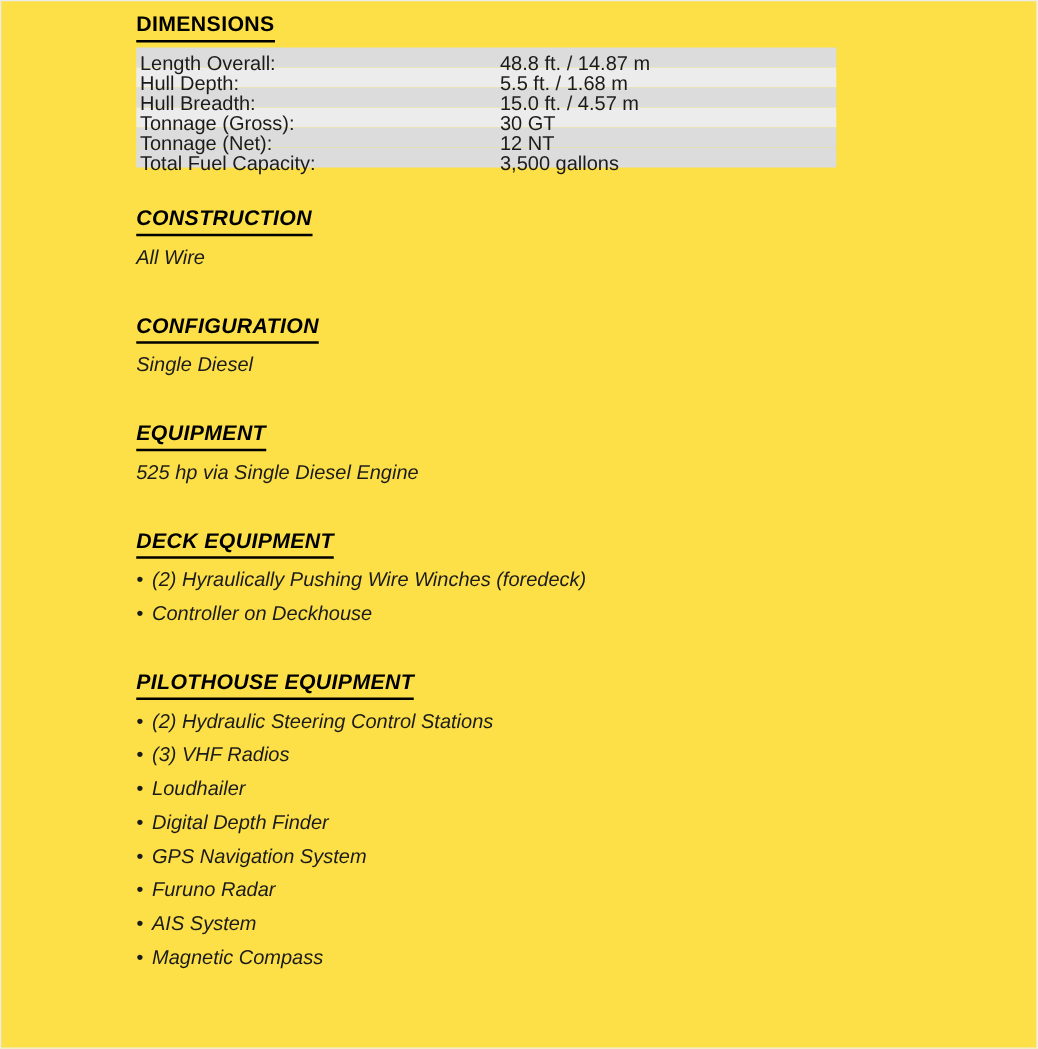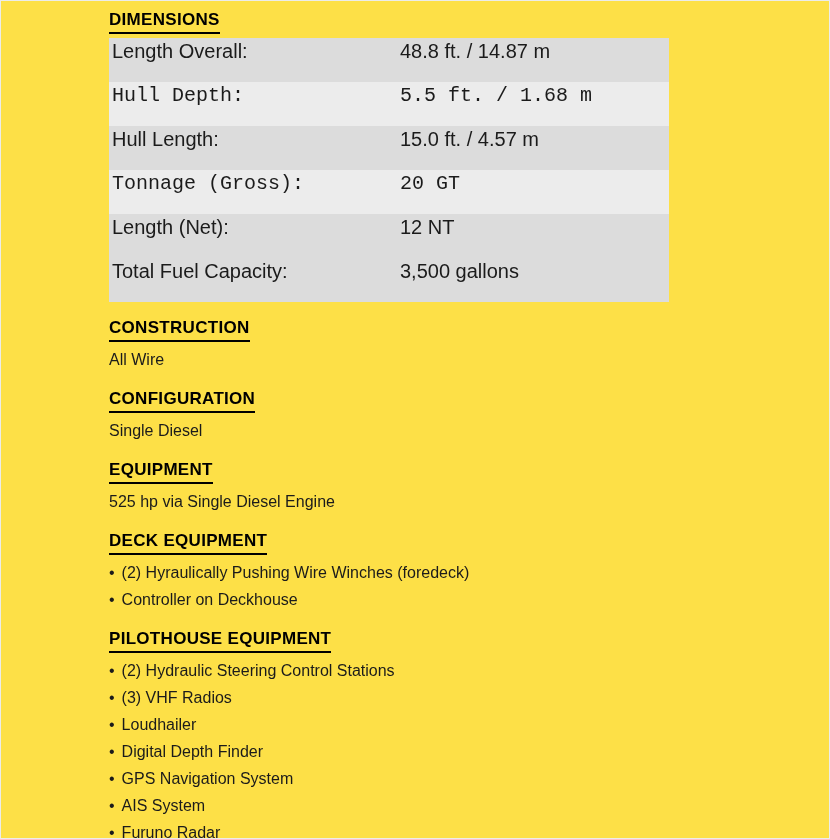--- a/index.html
+++ b/index.html
@@ -32,37 +32,38 @@
     display: inline-block;
     border-bottom: 2px solid #000000;
     padding-bottom: 1px;
     letter-spacing: 0.3px;
   }
   .spec-table {
     width: 560px;
   }
   .spec-row {
     display: flex;
-    height: 44px;
+    height: 16px;
     line-height: 27px;
-    font-size: 20px;
+    font-size: 16px;
   }
   .spec-row.shade-dark  { background: #dcdcdc; }
-  .spec-row.shade-light { background: #ececec; font-family: Liberation Mono, monospace; }
+  .spec-row.shade-light { background: #ececec; }
   .spec-label {
     width: 288px;
     padding-left: 3px;
     white-space: nowrap;
   }
   .spec-value {
     flex: 1;
     white-space: nowrap;
   }
   .section {
-    margin-top: 15px;
+    margin-top: 30px;
+    font-style: italic;
   }
   .item {
     font-size: 16px;
     line-height: 27px;
     white-space: nowrap;
   }
   .bullet {
     display: inline-block;
     margin-right: 7px;
   }
@@ -80,29 +81,29 @@
     <div class="spec-table">
       <div class="spec-row shade-dark">
         <div class="spec-label">Length Overall:</div>
         <div class="spec-value">48.8 ft. / 14.87 m</div>
       </div>
       <div class="spec-row shade-light">
         <div class="spec-label">Hull Depth:</div>
         <div class="spec-value">5.5 ft. / 1.68 m</div>
       </div>
       <div class="spec-row shade-dark">
-        <div class="spec-label">Hull Length:</div>
+        <div class="spec-label">Hull Breadth:</div>
         <div class="spec-value">15.0 ft. / 4.57 m</div>
       </div>
       <div class="spec-row shade-light">
         <div class="spec-label">Tonnage (Gross):</div>
-        <div class="spec-value">20 GT</div>
+        <div class="spec-value">30 GT</div>
       </div>
       <div class="spec-row shade-dark">
-        <div class="spec-label">Length (Net):</div>
+        <div class="spec-label">Tonnage (Net):</div>
         <div class="spec-value">12 NT</div>
       </div>
       <div class="spec-row shade-dark">
         <div class="spec-label">Total Fuel Capacity:</div>
         <div class="spec-value">3,500 gallons</div>
       </div>
     </div>
 
     <div class="section">
       <div class="section-heading">
@@ -156,24 +157,24 @@
       <div class="item">
         <span class="bullet">•</span><span>Loudhailer</span>
       </div>
       <div class="item">
         <span class="bullet">•</span><span>Digital Depth Finder</span>
       </div>
       <div class="item">
         <span class="bullet">•</span><span>GPS Navigation System</span>
       </div>
       <div class="item">
-        <span class="bullet">•</span><span>AIS System</span>
+        <span class="bullet">•</span><span>Furuno Radar</span>
       </div>
       <div class="item">
-        <span class="bullet">•</span><span>Furuno Radar</span>
+        <span class="bullet">•</span><span>AIS System</span>
       </div>
       <div class="item">
         <span class="bullet">•</span><span>Magnetic Compass</span>
       </div>
     </div>
 
   </div>
 </div>
 
 </body></html>

